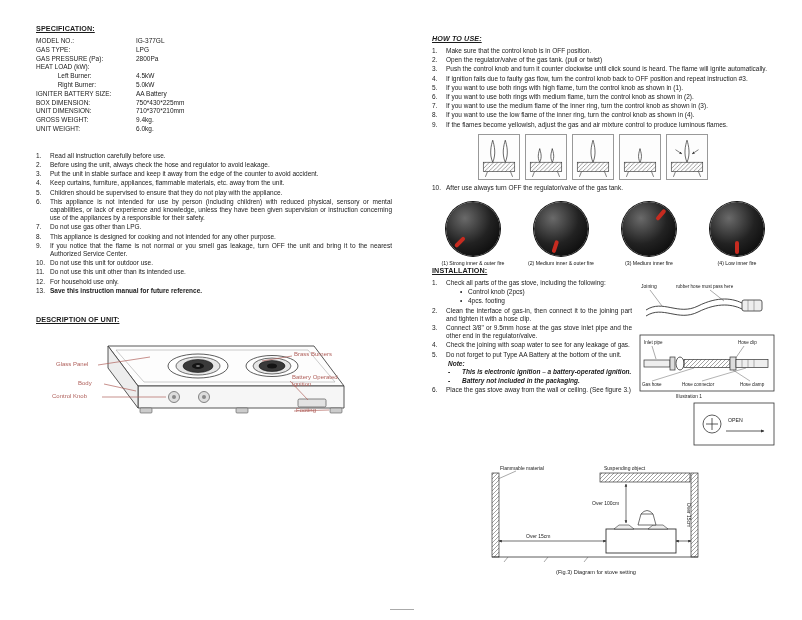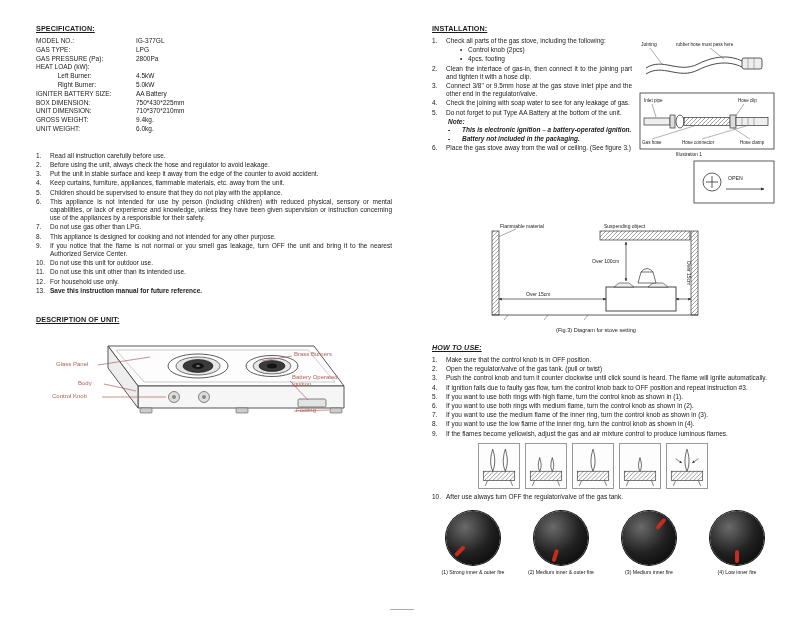--- a/index.html
+++ b/index.html
@@ -228,20 +228,133 @@
       <span class="part-label" style="left:6px;top:63px">Control Knob</span>
       <span class="part-label" style="left:248px;top:21px">Brass Burners</span>
       <span class="part-label" style="left:246px;top:44px;width:64px">Battery Operated Ignition</span>
       <span class="part-label" style="left:250px;top:77px">Footing</span>
     </div>
   </div>
 </div>
 
 <div class="col col-right">
 
+  <div style="margin-top:10px">
+    <h3 class="h ital">HOW TO USE:</h3>
+    <div>
+
+    <div class="li">
+        <span class="num">1.</span>
+        <span class="txt">Make sure that the control knob is in OFF position.</span>
+      </div>
+        <div class="li">
+        <span class="num">2.</span>
+        <span class="txt">Open the regulator/valve of the gas tank. (pull or twist)</span>
+      </div>
+        <div class="li">
+        <span class="num">3.</span>
+        <span class="txt">Push the control knob and turn it counter clockwise until click sound is heard. The flame will ignite automatically.</span>
+      </div>
+        <div class="li">
+        <span class="num">4.</span>
+        <span class="txt">If ignition fails due to faulty gas flow, turn the control knob back to OFF position and repeat instruction #3.</span>
+      </div>
+        <div class="li">
+        <span class="num">5.</span>
+        <span class="txt">If you want to use both rings with high flame, turn the control knob as shown in (1).</span>
+      </div>
+        <div class="li">
+        <span class="num">6.</span>
+        <span class="txt">If you want to use both rings with medium flame, turn the control knob as shown in (2).</span>
+      </div>
+        <div class="li">
+        <span class="num">7.</span>
+        <span class="txt">If you want to use the medium flame of the inner ring, turn the control knob as shown in (3).</span>
+      </div>
+        <div class="li">
+        <span class="num">8.</span>
+        <span class="txt">If you want to use the low flame of the inner ring, turn the control knob as shown in (4).</span>
+      </div>
+        <div class="li">
+        <span class="num">9.</span>
+        <span class="txt">If the flames become yellowish, adjust the gas and air mixture control to produce luminous flames.</span>
+      </div>
+      </div>
+
+    <div class="flame-strip">
+      <svg width="40" height="44" viewBox="0 0 38 42">
+        <rect x="4" y="26" width="30" height="9" fill="url(#hatch)" stroke="#333" stroke-width="0.6"></rect>
+        <line x1="8" y1="35" x2="6" y2="40" stroke="#333" stroke-width="0.6"></line>
+        <line x1="30" y1="35" x2="32" y2="40" stroke="#333" stroke-width="0.6"></line>
+        <path d="M13,26 C9.5,18 11.5,10 13,5 C14.5,10 16.5,18 13,26 Z" fill="#fff" stroke="#333" stroke-width="0.7"></path>
+        <path d="M25,26 C21.5,18 23.5,10 25,5 C26.5,10 28.5,18 25,26 Z" fill="#fff" stroke="#333" stroke-width="0.7"></path>
+      </svg>
+      <svg width="40" height="44" viewBox="0 0 38 42">
+        <rect x="4" y="26" width="30" height="9" fill="url(#hatch)" stroke="#333" stroke-width="0.6"></rect>
+        <line x1="8" y1="35" x2="6" y2="40" stroke="#333" stroke-width="0.6"></line>
+        <line x1="30" y1="35" x2="32" y2="40" stroke="#333" stroke-width="0.6"></line>
+        <path d="M13,26 C10.5,21 12,17 13,13 C14,17 15.5,21 13,26 Z" fill="#fff" stroke="#333" stroke-width="0.7"></path>
+        <path d="M25,26 C22.5,21 24,17 25,13 C26,17 27.5,21 25,26 Z" fill="#fff" stroke="#333" stroke-width="0.7"></path>
+      </svg>
+      <svg width="40" height="44" viewBox="0 0 38 42">
+        <rect x="4" y="26" width="30" height="9" fill="url(#hatch)" stroke="#333" stroke-width="0.6"></rect>
+        <line x1="8" y1="35" x2="6" y2="40" stroke="#333" stroke-width="0.6"></line>
+        <line x1="30" y1="35" x2="32" y2="40" stroke="#333" stroke-width="0.6"></line>
+        <path d="M19,26 C15.5,18 17.5,10 19,5 C20.5,10 22.5,18 19,26 Z" fill="#fff" stroke="#333" stroke-width="0.7"></path>
+      </svg>
+      <svg width="40" height="44" viewBox="0 0 38 42">
+        <rect x="4" y="26" width="30" height="9" fill="url(#hatch)" stroke="#333" stroke-width="0.6"></rect>
+        <line x1="8" y1="35" x2="6" y2="40" stroke="#333" stroke-width="0.6"></line>
+        <line x1="30" y1="35" x2="32" y2="40" stroke="#333" stroke-width="0.6"></line>
+        <path d="M19,26 C16.5,21 18,17 19,13 C20,17 21.5,21 19,26 Z" fill="#fff" stroke="#333" stroke-width="0.7"></path>
+      </svg>
+      <svg width="40" height="44" viewBox="0 0 38 42">
+        <rect x="4" y="26" width="30" height="9" fill="url(#hatch)" stroke="#333" stroke-width="0.6"></rect>
+        <line x1="8" y1="35" x2="6" y2="40" stroke="#333" stroke-width="0.6"></line>
+        <line x1="30" y1="35" x2="32" y2="40" stroke="#333" stroke-width="0.6"></line>
+        <path d="M19,26 C15.5,18 17.5,10 19,5 C20.5,10 22.5,18 19,26 Z" fill="#fff" stroke="#333" stroke-width="0.7"></path>
+        <line x1="8" y1="14" x2="14" y2="18" stroke="#333" stroke-width="0.6" marker-end="url(#arr)"></line>
+        <line x1="30" y1="14" x2="24" y2="18" stroke="#333" stroke-width="0.6" marker-end="url(#arr)"></line>
+      </svg>
+    </div>
+
+    <div class="li">
+      <span class="num">10.</span>
+      <span class="txt">After use always turn OFF the regulator/valve of the gas tank.</span>
+    </div>
+
+    <div class="knob-row">
+
+    <div class="knob-cell">
+        <div class="knob">
+          <div class="pointer"></div>
+        </div>
+        <div class="knob-caption">(1) Strong inner &amp; outer fire</div>
+      </div>
+        <div class="knob-cell">
+        <div class="knob">
+          <div class="pointer"></div>
+        </div>
+        <div class="knob-caption">(2) Medium inner &amp; outer fire</div>
+      </div>
+        <div class="knob-cell">
+        <div class="knob">
+          <div class="pointer"></div>
+        </div>
+        <div class="knob-caption">(3) Medium inner fire</div>
+      </div>
+        <div class="knob-cell">
+        <div class="knob">
+          <div class="pointer"></div>
+        </div>
+        <div class="knob-caption">(4) Low inner fire</div>
+      </div>
+      </div>
+  </div>
+
   <div>
     <h3 class="h">INSTALLATION:</h3>
     <div class="install-row">
       <div class="install-list">
         <div class="li">
           <span class="num">1.</span>
           <span class="txt">Check all parts of the gas stove, including the following:</span>
         </div>
         <div>
 
@@ -360,128 +473,15 @@
         <line x1="11" y1="78" x2="118" y2="78" stroke="#333" stroke-width="0.7" marker-start="url(#arrs)" marker-end="url(#arr)"></line>
         <text x="38" y="75" font-size="5" fill="#222">Over 15cm</text>
         <line x1="138" y1="21" x2="138" y2="60" stroke="#333" stroke-width="0.7" marker-start="url(#arrs)" marker-end="url(#arr)"></line>
         <text x="104" y="42" font-size="5" fill="#222">Over 100cm</text>
         <line x1="188" y1="78" x2="203" y2="78" stroke="#333" stroke-width="0.7" marker-start="url(#arrs)" marker-end="url(#arr)"></line>
         <text x="199" y="52" font-size="5" fill="#222" text-anchor="middle" transform="rotate(90 199 52)">Over 15cm</text>
       </svg>
       <div class="fig-caption">(Fig.3) Diagram for stove setting</div>
     </div>
   </div>
-
-  <div style="margin-top:10px">
-    <h3 class="h ital">HOW TO USE:</h3>
-    <div>
-
-    <div class="li">
-        <span class="num">1.</span>
-        <span class="txt">Make sure that the control knob is in OFF position.</span>
-      </div>
-        <div class="li">
-        <span class="num">2.</span>
-        <span class="txt">Open the regulator/valve of the gas tank. (pull or twist)</span>
-      </div>
-        <div class="li">
-        <span class="num">3.</span>
-        <span class="txt">Push the control knob and turn it counter clockwise until click sound is heard. The flame will ignite automatically.</span>
-      </div>
-        <div class="li">
-        <span class="num">4.</span>
-        <span class="txt">If ignition fails due to faulty gas flow, turn the control knob back to OFF position and repeat instruction #3.</span>
-      </div>
-        <div class="li">
-        <span class="num">5.</span>
-        <span class="txt">If you want to use both rings with high flame, turn the control knob as shown in (1).</span>
-      </div>
-        <div class="li">
-        <span class="num">6.</span>
-        <span class="txt">If you want to use both rings with medium flame, turn the control knob as shown in (2).</span>
-      </div>
-        <div class="li">
-        <span class="num">7.</span>
-        <span class="txt">If you want to use the medium flame of the inner ring, turn the control knob as shown in (3).</span>
-      </div>
-        <div class="li">
-        <span class="num">8.</span>
-        <span class="txt">If you want to use the low flame of the inner ring, turn the control knob as shown in (4).</span>
-      </div>
-        <div class="li">
-        <span class="num">9.</span>
-        <span class="txt">If the flames become yellowish, adjust the gas and air mixture control to produce luminous flames.</span>
-      </div>
-      </div>
-
-    <div class="flame-strip">
-      <svg width="40" height="44" viewBox="0 0 38 42">
-        <rect x="4" y="26" width="30" height="9" fill="url(#hatch)" stroke="#333" stroke-width="0.6"></rect>
-        <line x1="8" y1="35" x2="6" y2="40" stroke="#333" stroke-width="0.6"></line>
-        <line x1="30" y1="35" x2="32" y2="40" stroke="#333" stroke-width="0.6"></line>
-        <path d="M13,26 C9.5,18 11.5,10 13,5 C14.5,10 16.5,18 13,26 Z" fill="#fff" stroke="#333" stroke-width="0.7"></path>
-        <path d="M25,26 C21.5,18 23.5,10 25,5 C26.5,10 28.5,18 25,26 Z" fill="#fff" stroke="#333" stroke-width="0.7"></path>
-      </svg>
-      <svg width="40" height="44" viewBox="0 0 38 42">
-        <rect x="4" y="26" width="30" height="9" fill="url(#hatch)" stroke="#333" stroke-width="0.6"></rect>
-        <line x1="8" y1="35" x2="6" y2="40" stroke="#333" stroke-width="0.6"></line>
-        <line x1="30" y1="35" x2="32" y2="40" stroke="#333" stroke-width="0.6"></line>
-        <path d="M13,26 C10.5,21 12,17 13,13 C14,17 15.5,21 13,26 Z" fill="#fff" stroke="#333" stroke-width="0.7"></path>
-        <path d="M25,26 C22.5,21 24,17 25,13 C26,17 27.5,21 25,26 Z" fill="#fff" stroke="#333" stroke-width="0.7"></path>
-      </svg>
-      <svg width="40" height="44" viewBox="0 0 38 42">
-        <rect x="4" y="26" width="30" height="9" fill="url(#hatch)" stroke="#333" stroke-width="0.6"></rect>
-        <line x1="8" y1="35" x2="6" y2="40" stroke="#333" stroke-width="0.6"></line>
-        <line x1="30" y1="35" x2="32" y2="40" stroke="#333" stroke-width="0.6"></line>
-        <path d="M19,26 C15.5,18 17.5,10 19,5 C20.5,10 22.5,18 19,26 Z" fill="#fff" stroke="#333" stroke-width="0.7"></path>
-      </svg>
-      <svg width="40" height="44" viewBox="0 0 38 42">
-        <rect x="4" y="26" width="30" height="9" fill="url(#hatch)" stroke="#333" stroke-width="0.6"></rect>
-        <line x1="8" y1="35" x2="6" y2="40" stroke="#333" stroke-width="0.6"></line>
-        <line x1="30" y1="35" x2="32" y2="40" stroke="#333" stroke-width="0.6"></line>
-        <path d="M19,26 C16.5,21 18,17 19,13 C20,17 21.5,21 19,26 Z" fill="#fff" stroke="#333" stroke-width="0.7"></path>
-      </svg>
-      <svg width="40" height="44" viewBox="0 0 38 42">
-        <rect x="4" y="26" width="30" height="9" fill="url(#hatch)" stroke="#333" stroke-width="0.6"></rect>
-        <line x1="8" y1="35" x2="6" y2="40" stroke="#333" stroke-width="0.6"></line>
-        <line x1="30" y1="35" x2="32" y2="40" stroke="#333" stroke-width="0.6"></line>
-        <path d="M19,26 C15.5,18 17.5,10 19,5 C20.5,10 22.5,18 19,26 Z" fill="#fff" stroke="#333" stroke-width="0.7"></path>
-        <line x1="8" y1="14" x2="14" y2="18" stroke="#333" stroke-width="0.6" marker-end="url(#arr)"></line>
-        <line x1="30" y1="14" x2="24" y2="18" stroke="#333" stroke-width="0.6" marker-end="url(#arr)"></line>
-      </svg>
-    </div>
-
-    <div class="li">
-      <span class="num">10.</span>
-      <span class="txt">After use always turn OFF the regulator/valve of the gas tank.</span>
-    </div>
-
-    <div class="knob-row">
-
-    <div class="knob-cell">
-        <div class="knob">
-          <div class="pointer"></div>
-        </div>
-        <div class="knob-caption">(1) Strong inner &amp; outer fire</div>
-      </div>
-        <div class="knob-cell">
-        <div class="knob">
-          <div class="pointer"></div>
-        </div>
-        <div class="knob-caption">(2) Medium inner &amp; outer fire</div>
-      </div>
-        <div class="knob-cell">
-        <div class="knob">
-          <div class="pointer"></div>
-        </div>
-        <div class="knob-caption">(3) Medium inner fire</div>
-      </div>
-        <div class="knob-cell">
-        <div class="knob">
-          <div class="pointer"></div>
-        </div>
-        <div class="knob-caption">(4) Low inner fire</div>
-      </div>
-      </div>
-  </div>
 </div>
 
 <div class="page-mark"></div>
 
 </body></html>

